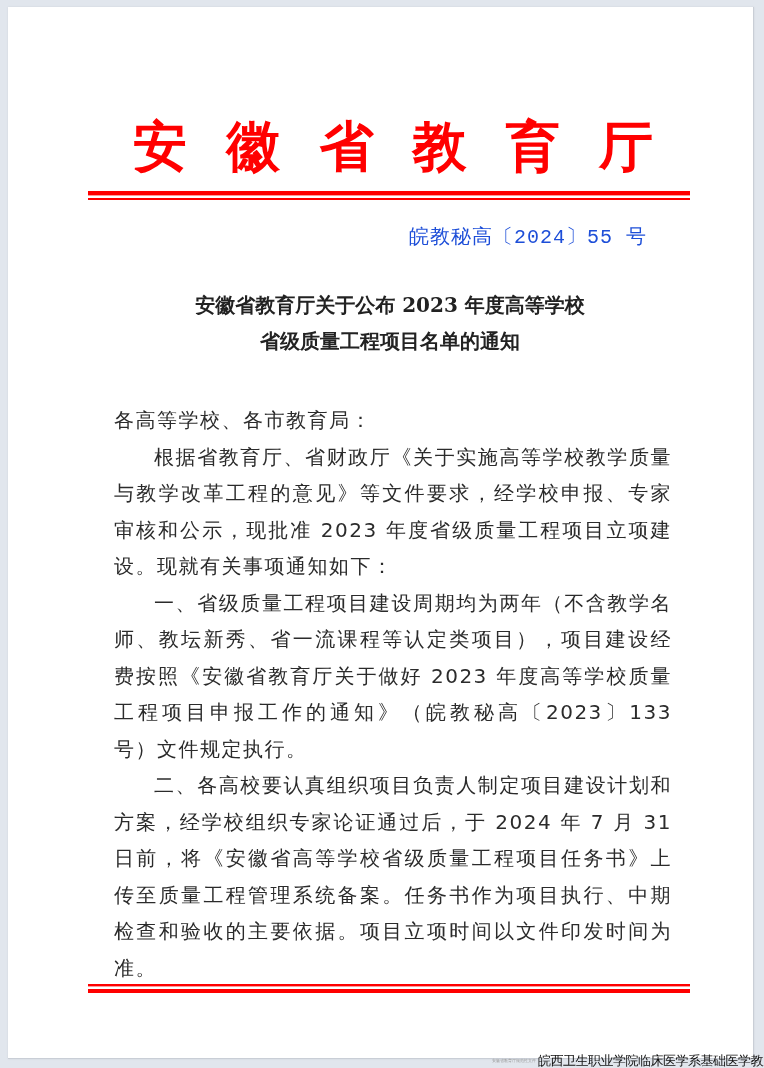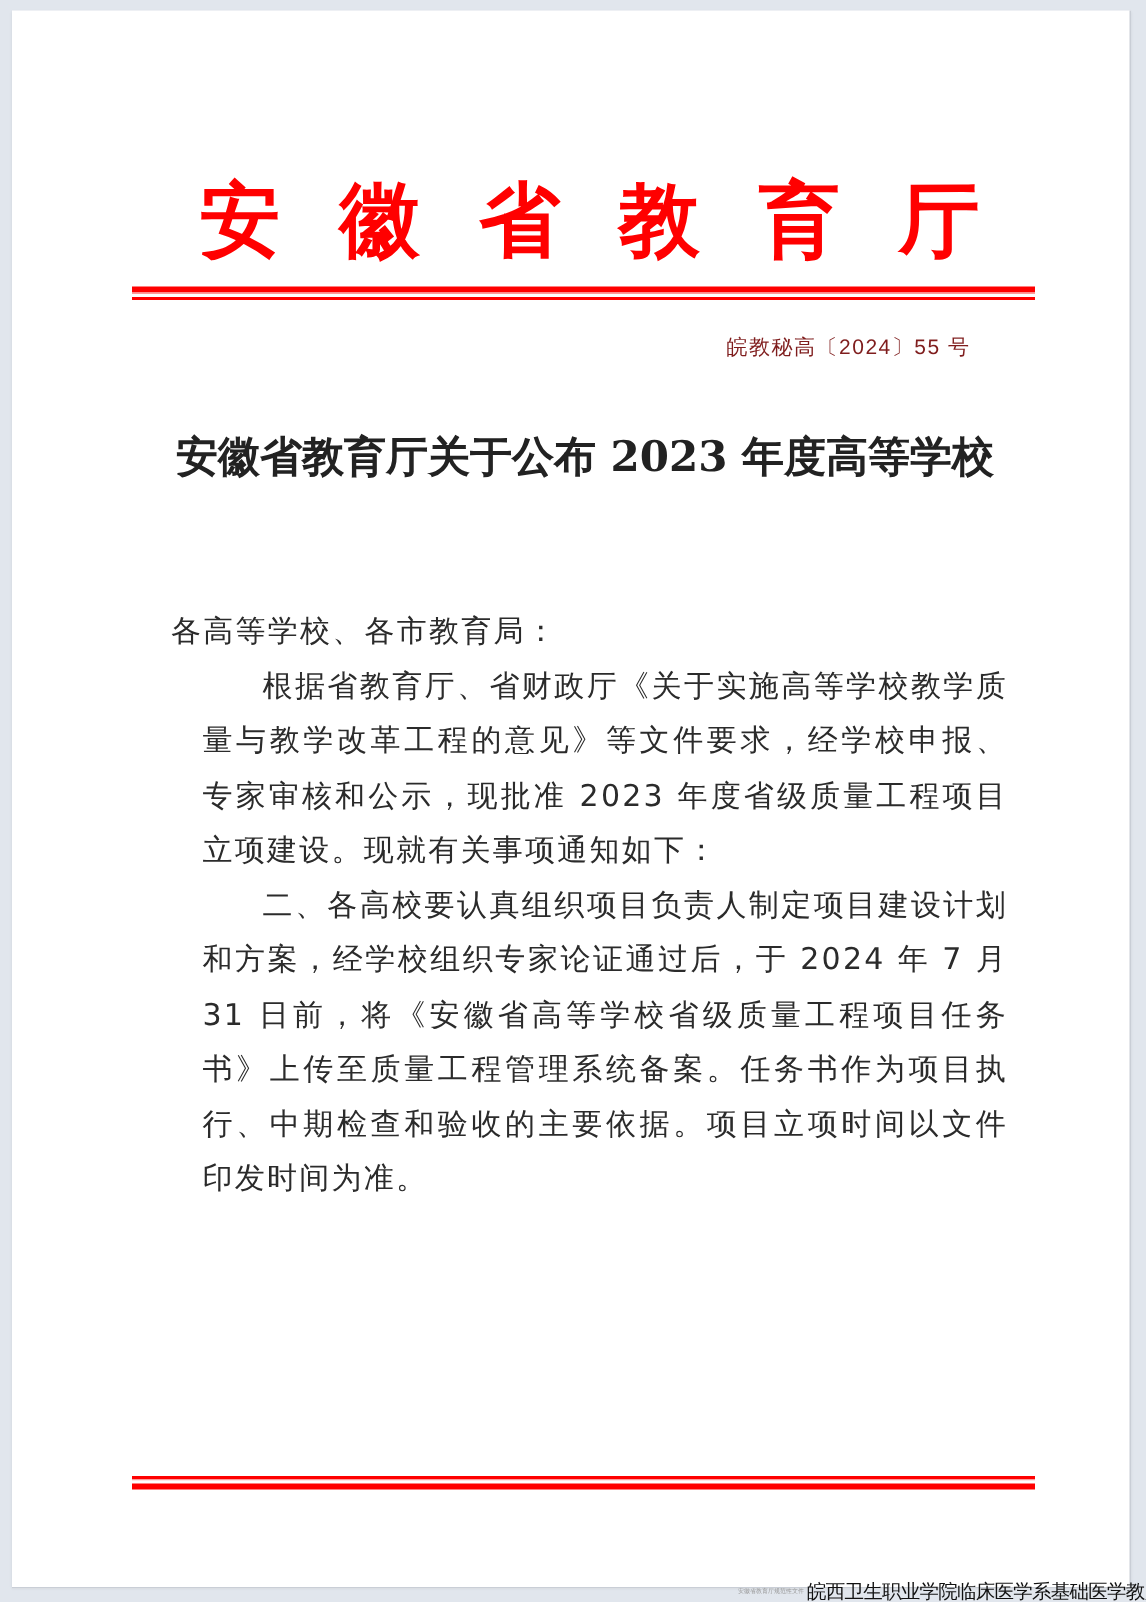--- a/index.html
+++ b/index.html
@@ -44,55 +44,55 @@
     .rule .thick { height: 4px; background: #ff0000; }
     .rule .gap { height: 2px; background: #ffffff; }
     .rule .thin { height: 2px; background: #ff0000; }
     .rule .pale { height: 1px; background: #ff9a9a; }
     .rule-top { top: 184px; }
     .rule-bottom { top: 977px; }
     .doc-number {
       position: absolute;
       right: 106px;
       top: 216px;
-      font-family: Liberation Sans, sans-serif;
-      font-size: 14px;
-      color: #7f1d1d;
+      font-family: Liberation Mono, monospace;
+      font-size: 20px;
+      color: #1d4ed8;
       letter-spacing: 1px;
     }
     .doc-title {
       position: absolute;
       left: 80px;
       width: 604px;
       top: 280px;
       text-align: center;
       font-family: "DejaVu Serif", serif;
       font-weight: bold;
-      font-size: 28px;
+      font-size: 20px;
       line-height: 36px;
       color: #222222;
     }
     .doc-title div { white-space: nowrap; }
     .body {
       position: absolute;
       left: 106px;
       top: 395px;
       width: 558px;
       font-family: "DejaVu Sans", sans-serif;
       font-size: 20px;
       line-height: 36.5px;
       color: #2b2b2b;
       letter-spacing: 1.5px;
     }
     .body p {
       margin: 0;
       text-align: justify;
       text-align-last: left;
     }
-    .body p.indent { text-indent: 2em; margin-left: 21px; }
+    .body p.indent { text-indent: 2em; }
     .footer-mark {
       position: absolute;
       left: 492px;
       top: 1053px;
       display: flex;
       align-items: center;
       height: 15px;
     }
     .footer-mark .logo-text {
       font-family: "DejaVu Sans", sans-serif;
@@ -129,25 +129,27 @@
     <div class="thick"></div>
     <div class="pale"></div>
     <div class="gap"></div>
     <div class="thin"></div>
   </div>
 
   <div class="doc-number">皖教秘高〔2024〕55 号</div>
 
   <div class="doc-title">
     <div>安徽省教育厅关于公布 2023 年度高等学校</div>
+    <div>省级质量工程项目名单的通知</div>
   </div>
 
   <div class="body">
     <p>各高等学校、各市教育局：</p>
     <p class="indent">根据省教育厅、省财政厅《关于实施高等学校教学质量与教学改革工程的意见》等文件要求，经学校申报、专家审核和公示，现批准 2023 年度省级质量工程项目立项建设。现就有关事项通知如下：</p>
+    <p class="indent">一、省级质量工程项目建设周期均为两年（不含教学名师、教坛新秀、省一流课程等认定类项目），项目建设经费按照《安徽省教育厅关于做好 2023 年度高等学校质量工程项目申报工作的通知》（皖教秘高〔2023〕133 号）文件规定执行。</p>
     <p class="indent">二、各高校要认真组织项目负责人制定项目建设计划和方案，经学校组织专家论证通过后，于 2024 年 7 月 31 日前，将《安徽省高等学校省级质量工程项目任务书》上传至质量工程管理系统备案。任务书作为项目执行、中期检查和验收的主要依据。项目立项时间以文件印发时间为准。</p>
   </div>
 
   <div class="rule rule-bottom">
     <div class="thin"></div>
     <div class="pale"></div>
     <div class="gap"></div>
     <div class="thick"></div>
   </div>
 

